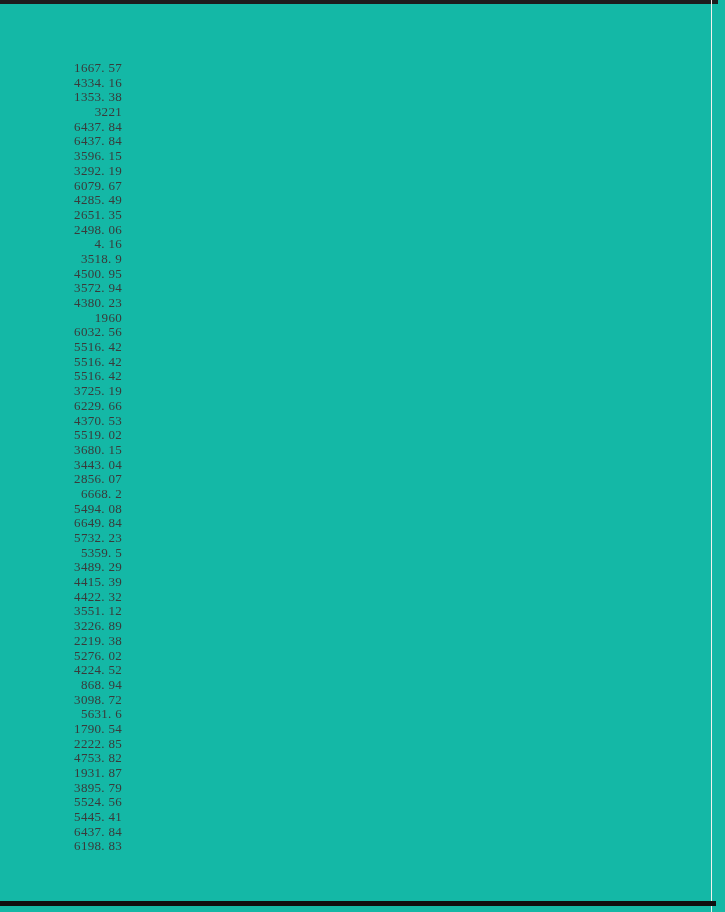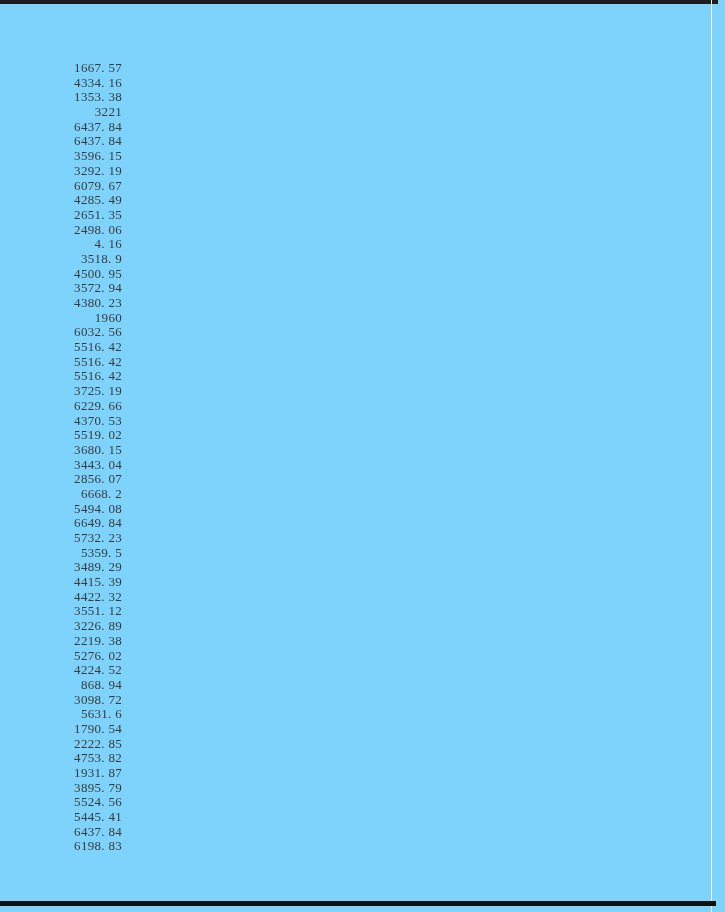--- a/index.html
+++ b/index.html
@@ -57,18 +57,18 @@
     letter-spacing: 0.3px;
     white-space: pre;
   }
   .number-cell {
     height: 14.7px;
   }
 </style>
 </head>
 <body>
 
-<div class="scan-page" style="background: #7dd3fc;">
+<div class="scan-page" style="background: #14b8a6;">
   <div class="top-bar" style="background: rgb(29, 29, 29);"></div>
   <div class="numbers-column" style="color: rgb(58, 58, 58);"><div class="number-cell">1667. 57</div><div class="number-cell">4334. 16</div><div class="number-cell">1353. 38</div><div class="number-cell">3221</div><div class="number-cell">6437. 84</div><div class="number-cell">6437. 84</div><div class="number-cell">3596. 15</div><div class="number-cell">3292. 19</div><div class="number-cell">6079. 67</div><div class="number-cell">4285. 49</div><div class="number-cell">2651. 35</div><div class="number-cell">2498. 06</div><div class="number-cell">4. 16</div><div class="number-cell">3518. 9</div><div class="number-cell">4500. 95</div><div class="number-cell">3572. 94</div><div class="number-cell">4380. 23</div><div class="number-cell">1960</div><div class="number-cell">6032. 56</div><div class="number-cell">5516. 42</div><div class="number-cell">5516. 42</div><div class="number-cell">5516. 42</div><div class="number-cell">3725. 19</div><div class="number-cell">6229. 66</div><div class="number-cell">4370. 53</div><div class="number-cell">5519. 02</div><div class="number-cell">3680. 15</div><div class="number-cell">3443. 04</div><div class="number-cell">2856. 07</div><div class="number-cell">6668. 2</div><div class="number-cell">5494. 08</div><div class="number-cell">6649. 84</div><div class="number-cell">5732. 23</div><div class="number-cell">5359. 5</div><div class="number-cell">3489. 29</div><div class="number-cell">4415. 39</div><div class="number-cell">4422. 32</div><div class="number-cell">3551. 12</div><div class="number-cell">3226. 89</div><div class="number-cell">2219. 38</div><div class="number-cell">5276. 02</div><div class="number-cell">4224. 52</div><div class="number-cell">868. 94</div><div class="number-cell">3098. 72</div><div class="number-cell">5631. 6</div><div class="number-cell">1790. 54</div><div class="number-cell">2222. 85</div><div class="number-cell">4753. 82</div><div class="number-cell">1931. 87</div><div class="number-cell">3895. 79</div><div class="number-cell">5524. 56</div><div class="number-cell">5445. 41</div><div class="number-cell">6437. 84</div><div class="number-cell">6198. 83</div></div>
   <div class="scan-edge"></div>
   <div class="bottom-bar" style="background: rgb(16, 16, 16);"></div>
 </div>
 
 </body></html>

